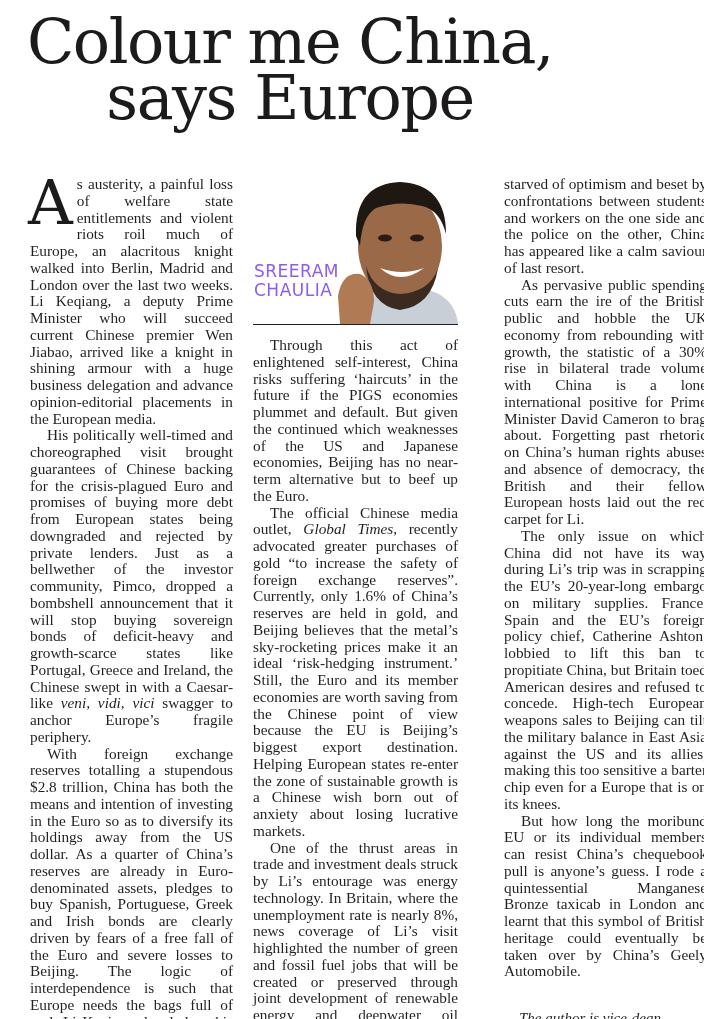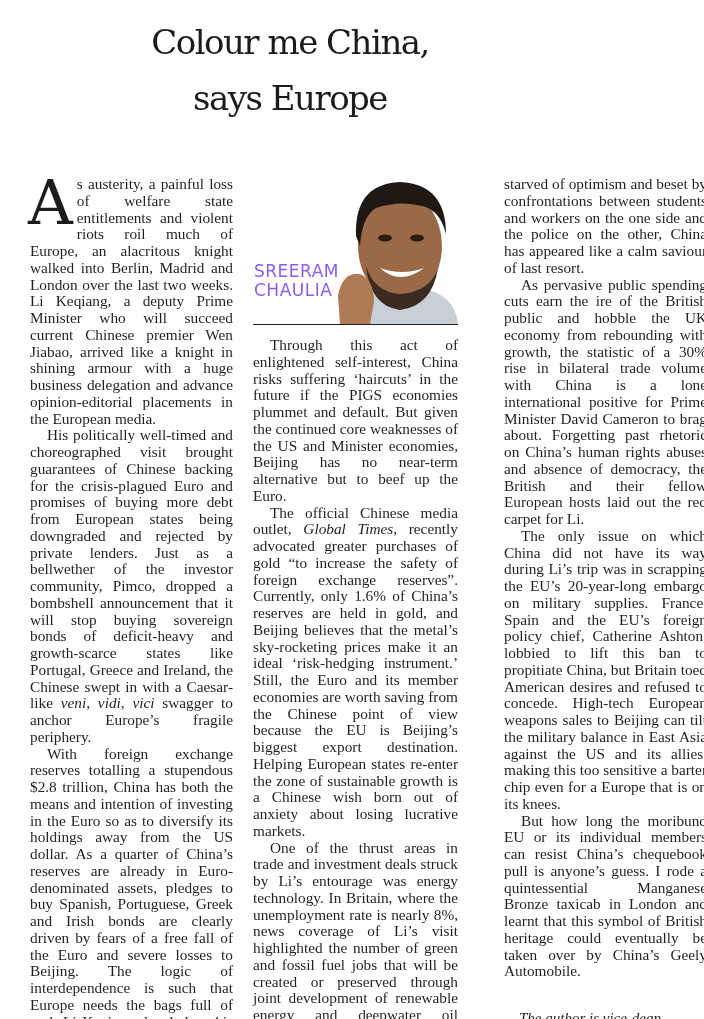--- a/index.html
+++ b/index.html
@@ -1,19 +1,19 @@
 <!DOCTYPE html>
 <html><head>
 <meta charset="utf-8">
 <style>
   html, body { margin:0; padding:0; background:#ffffff; }
   body { width:704px; height:1019px; position:relative; overflow:hidden; color:#231f20; }
   .headline {
     position:absolute; left:0; top:14px; width:580px; text-align:center;
-    font-family:"DejaVu Serif", serif; font-weight:normal; font-size:34px; line-height:56px;
+    font-family:"DejaVu Serif", serif; font-weight:normal; font-size:62px; line-height:56px;
     letter-spacing:-1.5px; color:#1d1a1b; margin:0;
   }
   .headline span { display:block; }
   .col {
     position:absolute; top:176px; font-family:"Liberation Serif", serif;
     font-size:15.3px; line-height:16.75px; text-align:justify; hyphens:manual;
     color:#231f20;
   }
   .col p { margin:0; text-indent:17px; }
   .col p.noindent { text-indent:0; }
@@ -64,21 +64,21 @@
     <path d="M8 120 Q12 96 30 98 Q44 104 44 126 L40 148 L10 148 Z" fill="#b07a54"></path>
   </svg>
 </div>
 <div class="byline">
   <span>SREERAM</span>
   <span>CHAULIA</span>
 </div>
 <div class="rule"></div>
 
 <div class="col" id="col2">
-  <p>Through this act of enlightened self-interest, China risks suffering ‘haircuts’ in the future if the PIGS economies plummet and default. But given the continued core weaknesses of the US and Minister economies, Beijing has no near-term alternative but to beef up the Euro.</p>
+  <p>Through this act of enlightened self-interest, China risks suffering ‘haircuts’ in the future if the PIGS economies plummet and default. But given the continued which weaknesses of the US and Japanese economies, Beijing has no near-term alternative but to beef up the Euro.</p>
   <p><span>The official Chinese media outlet, </span><em>Global Times</em><span>, recently advocated greater purchases of gold “to increase the safety of foreign exchange reserves”. Currently, only 1.6% of China’s reserves are held in gold, and Beijing believes that the metal’s sky-rocketing prices make it an ideal ‘risk-hedging instrument.’ Still, the Euro and its member economies are worth saving from the Chinese point of view because the EU is Beijing’s biggest export destination. Helping European states re-enter the zone of sustainable growth is a Chinese wish born out of anxiety about losing lucrative markets.</span></p>
   <p>One of the thrust areas in trade and investment deals struck by Li’s entourage was energy technology. In Britain, where the unemployment rate is nearly 8%, news coverage of Li’s visit highlighted the number of green and fossil fuel jobs that will be created or preserved through joint development of renewable energy and deepwater oil exploration. For a country</p>
 </div>
 
 <div class="col" id="col3">
   <p class="noindent">starved of optimism and beset by confrontations between students and workers on the one side and the police on the other, China has appeared like a calm saviour of last resort.</p>
   <p>As pervasive public spending cuts earn the ire of the British public and hobble the UK economy from rebounding with growth, the statistic of a 30% rise in bilateral trade volume with China is a lone international positive for Prime Minister David Cameron to brag about. Forgetting past rhetoric on China’s human rights abuses and absence of democracy, the British and their fellow European hosts laid out the red carpet for Li.</p>
   <p>The only issue on which China did not have its way during Li’s trip was in scrapping the EU’s 20-year-long embargo on military supplies. France, Spain and the EU’s foreign policy chief, Catherine Ashton, lobbied to lift this ban to propitiate China, but Britain toed American desires and refused to concede. High-tech European weapons sales to Beijing can tilt the military balance in East Asia against the US and its allies, making this too sensitive a barter chip even for a Europe that is on its knees.</p>
   <p>But how long the moribund EU or its individual members can resist China’s chequebook pull is anyone’s guess. I rode a quintessential Manganese Bronze taxicab in London and learnt that this symbol of British heritage could eventually be taken over by China’s Geely Automobile.</p>
 </div>

